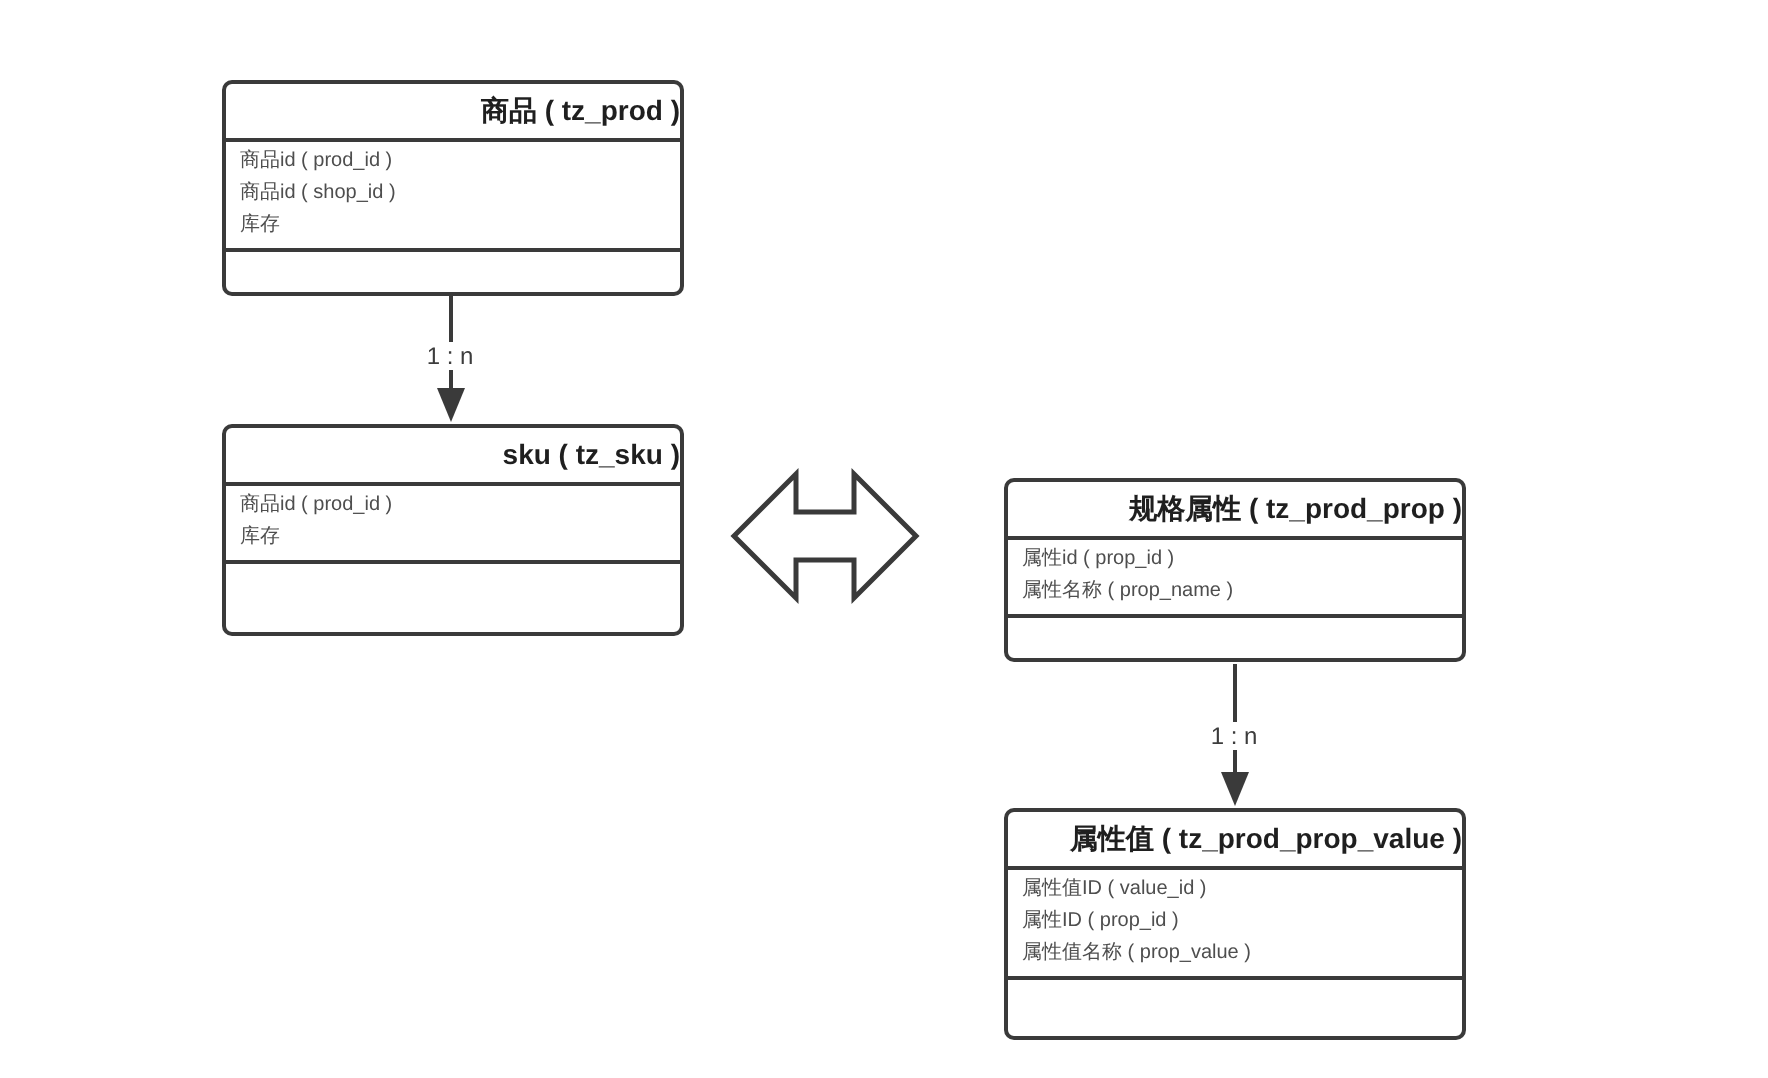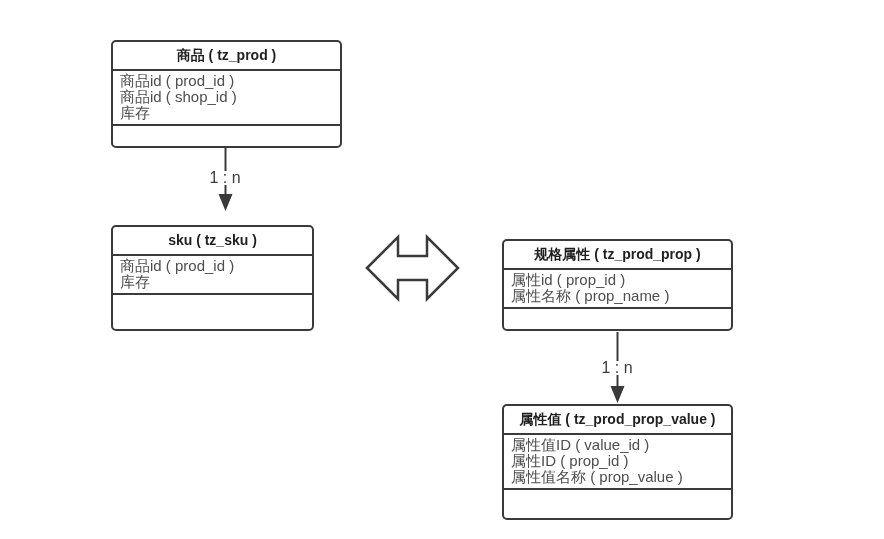--- a/index.html
+++ b/index.html
@@ -29,47 +29,47 @@
     box-sizing: border-box;
     background: #ffffff;
     border: 2px solid var(--line-color, #3a3a3a);
     border-radius: 5px;
     display: flex;
     flex-direction: column;
   }
   .entity-title {
     height: 27px;
     line-height: 27px;
-    text-align: center;
+    text-align: right;
     font-size: 14px;
     font-weight: bold;
     color: var(--title-color, #1f1f1f);
     border-bottom: 2px solid var(--line-color, #3a3a3a);
     white-space: nowrap;
     overflow: hidden;
   }
   .entity-fields {
     padding: 2px 7px 3px 7px;
     border-bottom: 2px solid var(--line-color, #3a3a3a);
   }
   .entity-field {
-    font-size: 15px;
+    font-size: 10px;
     line-height: 16px;
     color: var(--field-color, #4e4e4e);
     white-space: nowrap;
   }
   .entity-footer {
     flex: 1;
   }
   .conn-label {
     position: absolute;
     transform: translate(-50%, -50%);
     background: #ffffff;
     padding: 0 3px;
-    font-size: 16px;
+    font-size: 12px;
     line-height: 14px;
     color: var(--label-color, #3c3c3c);
     white-space: nowrap;
   }
   .conn-line {
     stroke: var(--line-color, #3a3a3a);
     stroke-width: 2;
     fill: none;
   }
   .conn-head {
@@ -102,21 +102,21 @@
   <div class="entity" style="left:111px; top:40px; width:231px; height:108px;">
     <div class="entity-title">商品 ( tz_prod )</div>
     <div class="entity-fields">
       <div class="entity-field">商品id ( prod_id )</div>
       <div class="entity-field">商品id ( shop_id )</div>
       <div class="entity-field">库存</div>
     </div>
     <div class="entity-footer"></div>
   </div>
 
-  <div class="entity" style="left:111px; top:225px; width:203px; height:106px;">
+  <div class="entity" style="left:111px; top:212px; width:231px; height:106px;">
     <div class="entity-title">sku ( tz_sku )</div>
     <div class="entity-fields">
       <div class="entity-field">商品id ( prod_id )</div>
       <div class="entity-field">库存</div>
     </div>
     <div class="entity-footer"></div>
   </div>
 
   <div class="entity" style="left:502px; top:404px; width:231px; height:116px;">
     <div class="entity-title">属性值 ( tz_prod_prop_value )</div>

